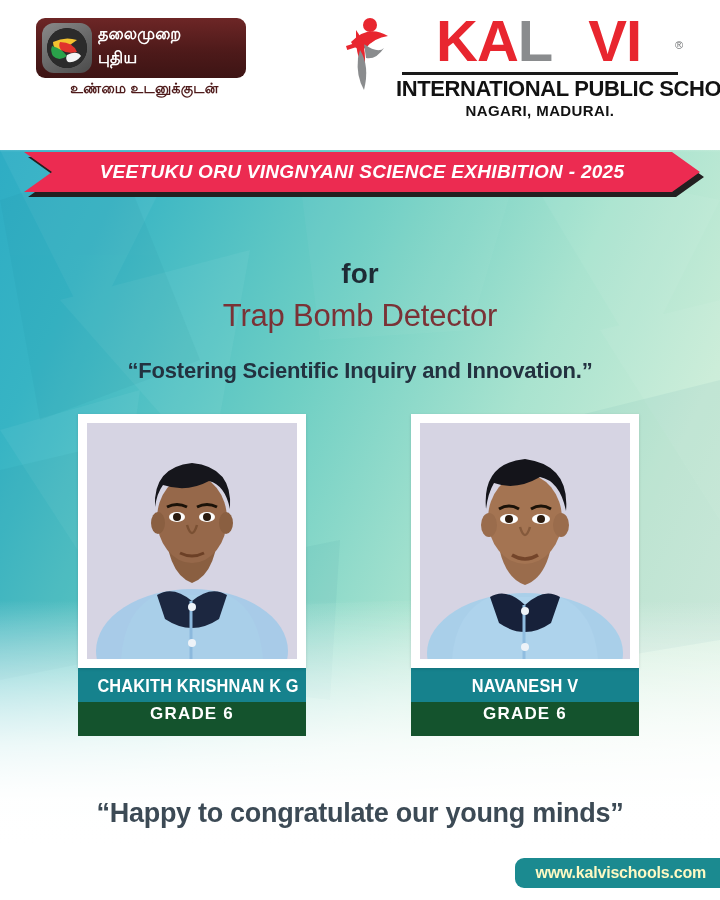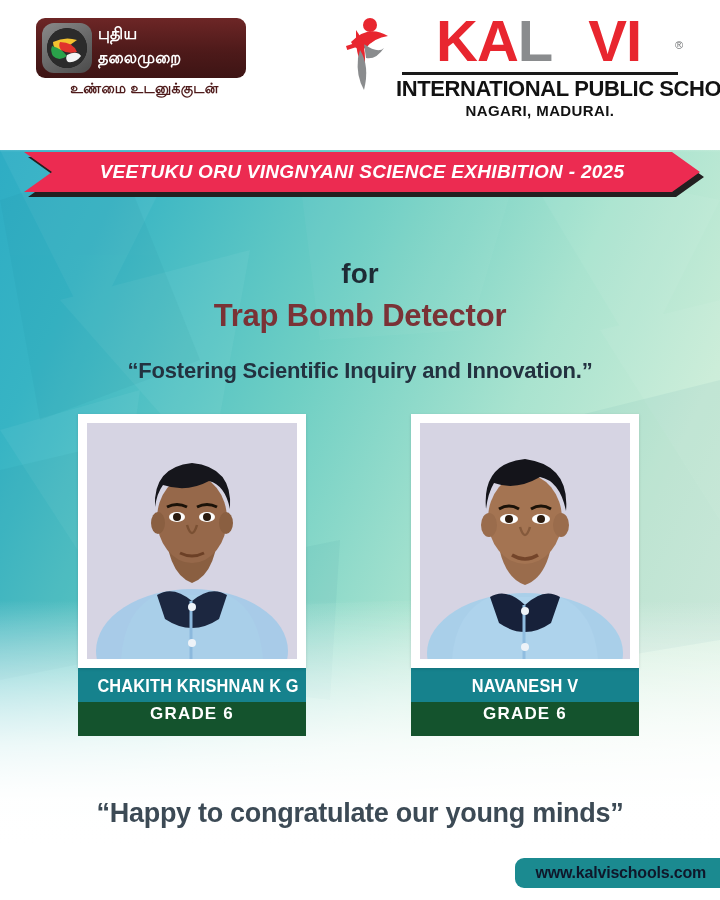--- a/index.html
+++ b/index.html
@@ -140,21 +140,21 @@
   .line-effort{
     position:absolute;left:0;top:218px;width:720px;text-align:center;
     color:#1e2b35;font-size:30px;font-weight:bold;letter-spacing:-.2px;
   }
   .line-for{
     position:absolute;left:0;top:258px;width:720px;text-align:center;
     color:#1e2b35;font-size:28px;font-weight:bold;
   }
   .line-project{
     position:absolute;left:0;top:298px;width:720px;text-align:center;
-    color:#7a3236;font-size:31px;font-weight:bold;letter-spacing:-.2px;
+    color:#7a3236;font-size:31px;font-weight:normal;letter-spacing:-.2px;
   }
   .line-quote{
     position:absolute;left:0;top:358px;width:720px;text-align:center;
     color:#233240;font-size:22px;font-weight:bold;letter-spacing:-.2px;
   }
 
   
   .cards{
     position:absolute;left:0;top:414px;width:720px;height:346px;
   }
@@ -204,21 +204,21 @@
 
   
   .footer-pill{
     position:absolute;right:0;bottom:12px;
     height:30px;padding:0 14px 0 20px;
     background:#1b8a90;
     border-radius:9px 0 0 9px;
     display:flex;align-items:center;
   }
   .footer-pill span{
-    color:#0f172a;font-size:16px;font-weight:bold;letter-spacing:-.2px;
+    color:#fef9c3;font-size:16px;font-weight:bold;letter-spacing:-.2px;
   }
 </style>
 </head>
 <body>
 
 <div class="poster">
 
   <div class="bg"></div>
   <svg class="bg-poly" viewBox="0 0 720 900" preserveAspectRatio="none">
     <g fill="#ffffff" opacity="0.10">
@@ -251,22 +251,22 @@
             <svg viewBox="0 0 40 40" width="40" height="40">
               <circle cx="20" cy="20" r="20" fill="#2b2b2b"></circle>
               <path d="M6 14 Q18 8 30 12 Q22 18 12 24 Q6 20 6 14Z" fill="#f2c230"></path>
               <path d="M5 18 Q14 20 20 28 Q12 34 6 28 Q3 23 5 18Z" fill="#2aa14a"></path>
               <path d="M13 14 Q26 14 30 24 Q20 26 14 22 Q11 18 13 14Z" fill="#e0322c"></path>
               <path d="M20 27 Q30 22 34 28 Q29 35 21 34 Q18 31 20 27Z" fill="#f3f3f3"></path>
             </svg>
           </div>
         </div>
         <div class="ptm-tamil">
+          <div>தலைமுறை</div>
           <div>புதிய</div>
-          <div>தலைமுறை</div>
         </div>
       </div>
       <div class="ptm-tag">உண்மை உடனுக்குடன்</div>
     </div>
 
     <div class="logo-kalvi">
       <svg class="kalvi-mark" viewBox="0 0 54 78">
         <circle cx="26" cy="11" r="7" fill="#e8262f"></circle>
         <path d="M7 28 Q24 10 44 22 Q30 24 22 34 Q12 38 7 28Z" fill="#e8262f"></path>
         <path d="M12 16 Q24 32 20 56 Q14 46 12 30Z" fill="#e8262f"></path>

